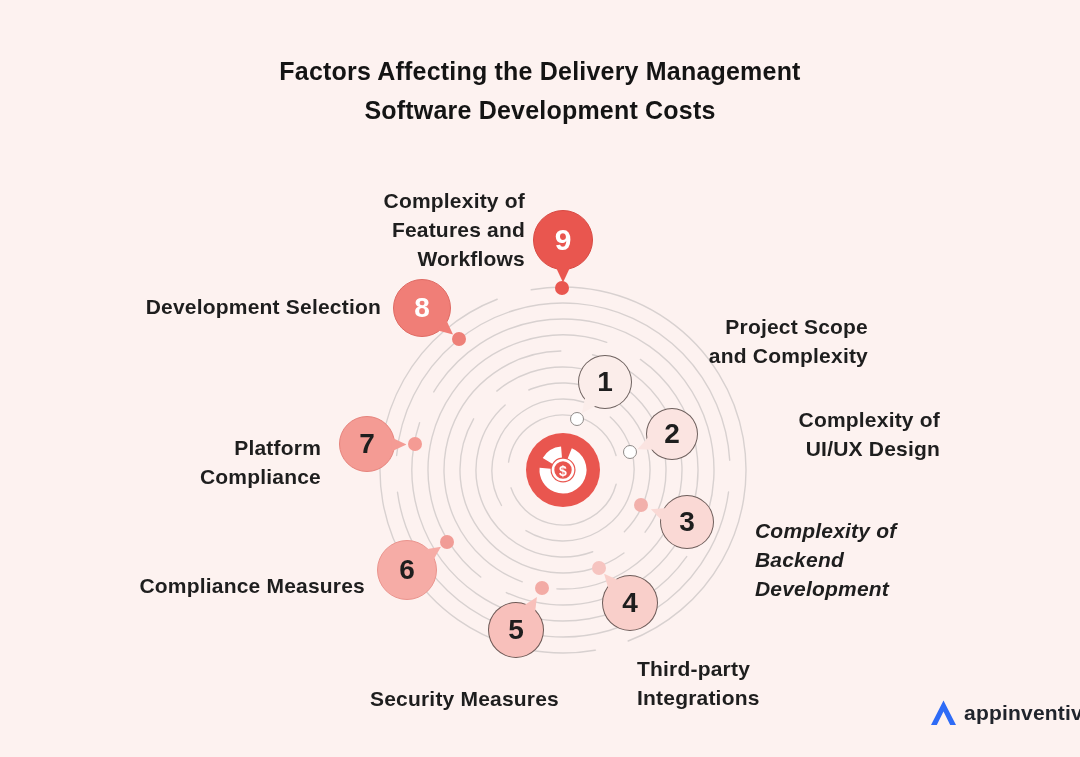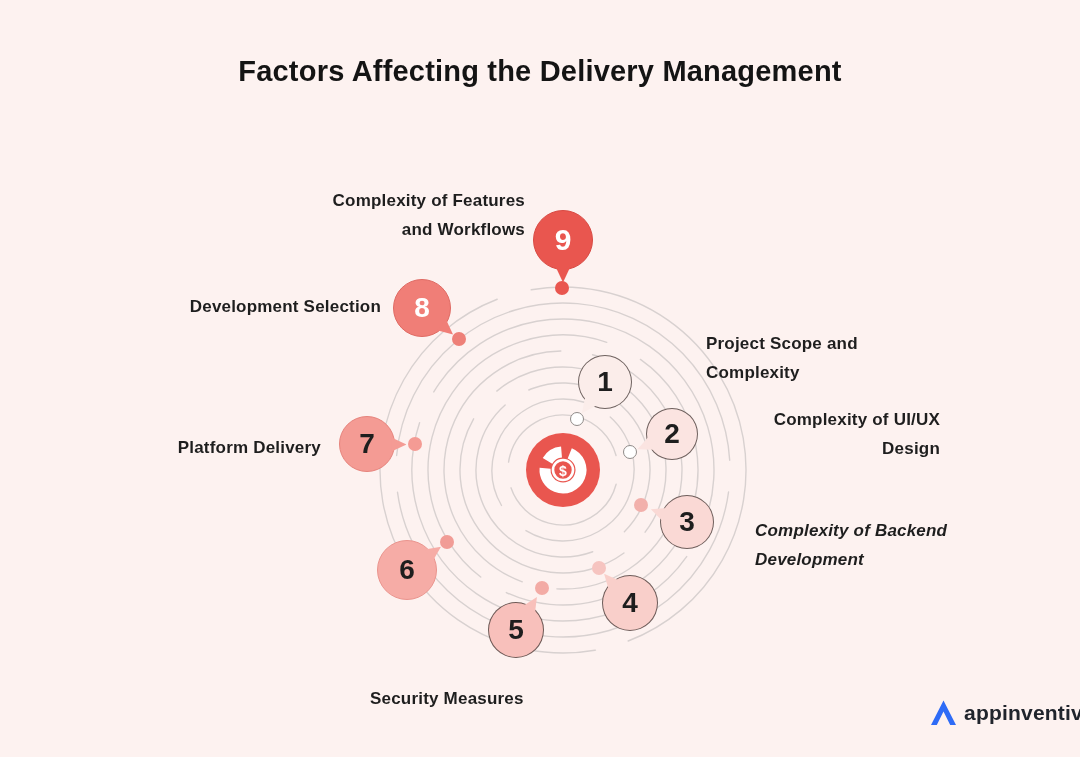--- a/index.html
+++ b/index.html
@@ -7,21 +7,21 @@
     position:relative;
     width:1080px;height:757px;
     background:#FDF2F0;
     font-family:"Liberation Sans","DejaVu Sans",sans-serif;
     overflow:hidden;
   }
   
   .title{
     position:absolute;top:52px;left:0;width:1080px;
     text-align:center;color:#141414;
-    font-size:29px;font-weight:bold;line-height:39px;letter-spacing:.2px;
+    font-size:25px;font-weight:bold;line-height:39px;letter-spacing:.2px;
   }
   
   .spiral{position:absolute;left:0;top:0;}
   .spiral circle{fill:none;stroke:#D8D1D0;stroke-width:1.4;stroke-linecap:round;}
   
   .hub{position:absolute;left:526px;top:433px;width:74px;height:74px;}
   
   .dot{position:absolute;width:14px;height:14px;border-radius:50%;box-sizing:border-box;}
   .d1{left:570px;top:412px;background:#fff;border:1.5px solid #8F8A88;}
   .d2{left:623px;top:445px;background:#fff;border:1.5px solid #8F8A88;}
@@ -57,23 +57,23 @@
   .t3{transform:rotate(110deg) translateY(31px);}
   .t4{transform:rotate(139deg) translateY(32px);}
   .t5{transform:rotate(-148deg) translateY(32px);}
   .t6{transform:rotate(-125deg) translateY(34px);}
   .t7{transform:rotate(-90deg) translateY(32px);}
   .t8{transform:rotate(-50deg) translateY(33px);}
   .t9{transform:rotate(0deg) translateY(35px);}
   
   .label{
     position:absolute;color:#1E1E1E;
-    font-size:17px;font-weight:bold;line-height:29px;letter-spacing:.2px;
+    font-size:21px;font-weight:bold;line-height:29px;letter-spacing:.2px;
   }
-  .l1{left:706px;top:312px;width:180px;text-align:left;margin-top:17px;}
+  .l1{left:688px;top:312px;width:180px;text-align:right;}
   .l2{left:745px;top:405px;width:195px;text-align:right;}
   .l3{left:755px;top:516px;width:212px;text-align:left;font-style:italic;}
   .l4{left:637px;top:654px;width:125px;text-align:left;}
   .l5{left:370px;top:684px;width:220px;text-align:left;}
   .l6{right:715px;top:571px;width:230px;text-align:right;}
   .l7{right:759px;top:433px;width:210px;text-align:right;}
   .l8{right:699px;top:292px;width:240px;text-align:right;}
   .l9{right:555px;top:186px;width:220px;text-align:right;}
   
   .logo{
@@ -82,20 +82,21 @@
   }
   .logo-text{color:#20242C;font-size:21px;font-weight:bold;letter-spacing:.2px;}
 </style>
 </head>
 <body>
 
 <div class="canvas">
 
   <div class="title">
     <div>Factors Affecting the Delivery Management</div>
+    <div>Software Development Costs</div>
   </div>
 
   <svg class="spiral" width="1080" height="757" aria-hidden="true">
     <circle cx="563" cy="470" r="55" stroke-dasharray="140 26 150 29" transform="rotate(15 563 470)"></circle>
     <circle cx="563" cy="470" r="71" stroke-dasharray="170 30 210 36" transform="rotate(150 563 470)"></circle>
     <circle cx="563" cy="470" r="87" stroke-dasharray="240 28 240 39" transform="rotate(70 563 470)"></circle>
     <circle cx="563" cy="470" r="103" stroke-dasharray="300 30 280 37" transform="rotate(230 563 470)"></circle>
     <circle cx="563" cy="470" r="119" stroke-dasharray="330 32 350 36" transform="rotate(110 563 470)"></circle>
     <circle cx="563" cy="470" r="135" stroke-dasharray="400 30 380 38" transform="rotate(305 563 470)"></circle>
     <circle cx="563" cy="470" r="151" stroke-dasharray="430 34 450 35" transform="rotate(35 563 470)"></circle>
@@ -155,22 +156,24 @@
     <span>8</span>
   </div>
   <div class="bubble b9">
     <span class="tail t9"></span>
     <span>9</span>
   </div>
 
   <div class="label l1">Project Scope and Complexity</div>
   <div class="label l2">Complexity of UI/UX Design</div>
   <div class="label l3">Complexity of Backend Development</div>
+  <div class="label l4">Third-party Integrations</div>
   <div class="label l5">Security Measures</div>
-  <div class="label l7">Platform Delivery</div>
+  <div class="label l6">Compliance Measures</div>
+  <div class="label l7">Platform Compliance</div>
   <div class="label l8">Development Selection</div>
   <div class="label l9">Complexity of Features and Workflows</div>
 
   <div class="logo">
     <svg width="27" height="26" viewBox="0 0 27 26">
       <path d="M13.5 0.5 L26 25 H20.2 L13.5 11.6 L6.8 25 H1 Z" fill="#2E6BF6"></path>
     </svg>
     <span class="logo-text">appinventiv</span>
   </div>
 

